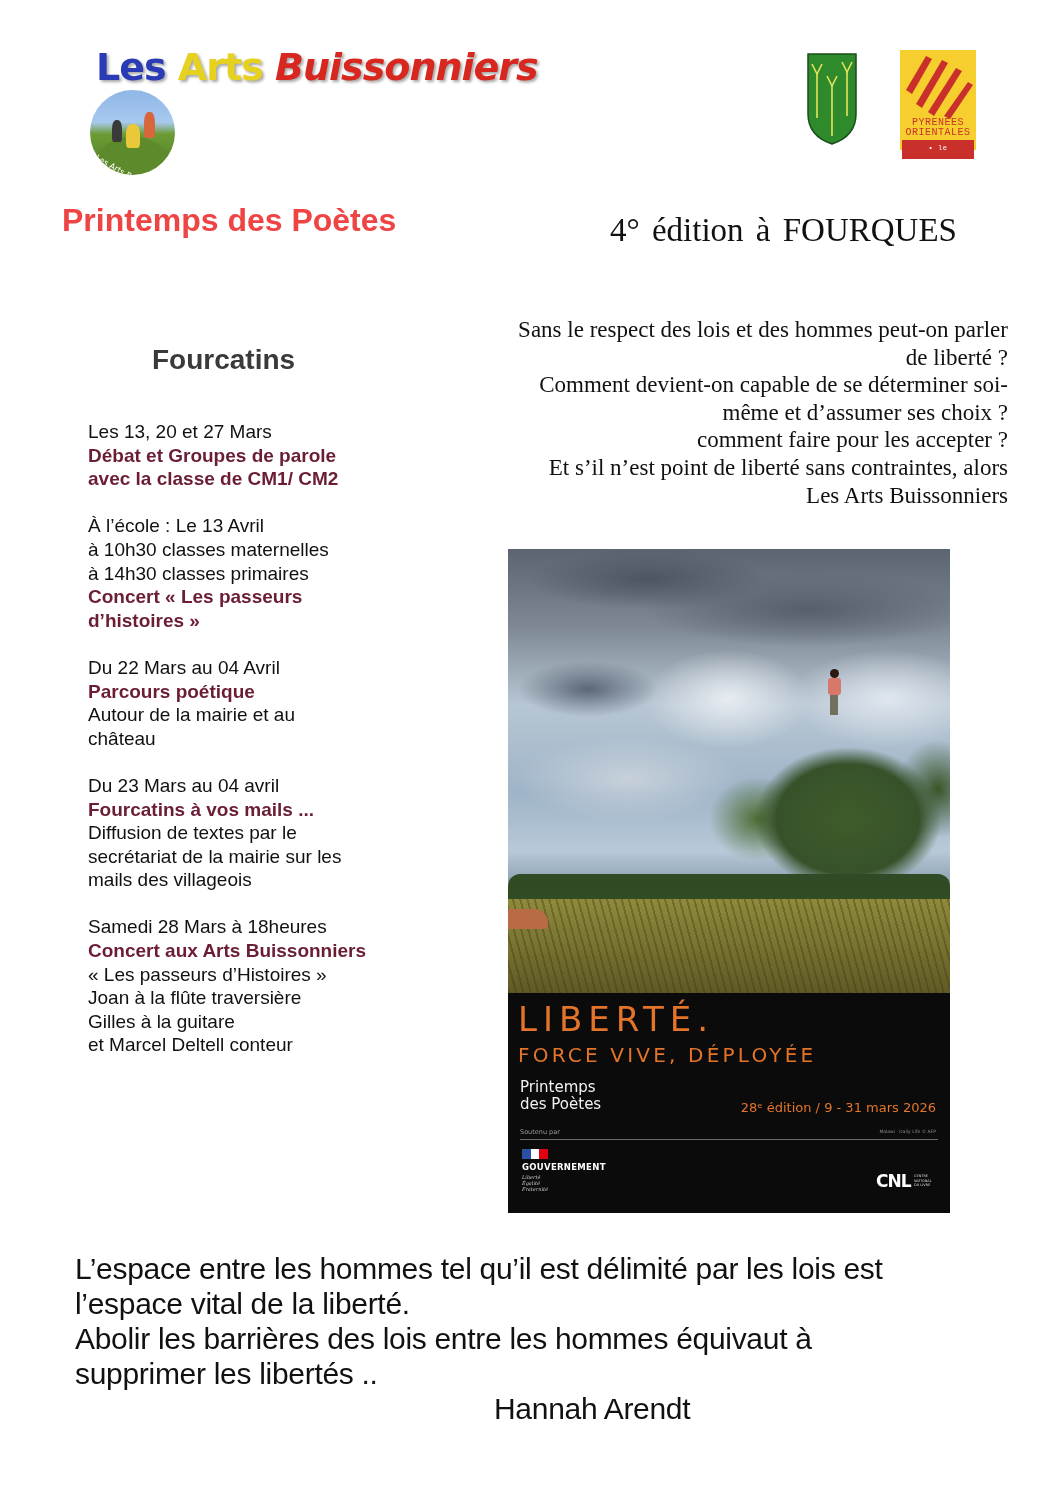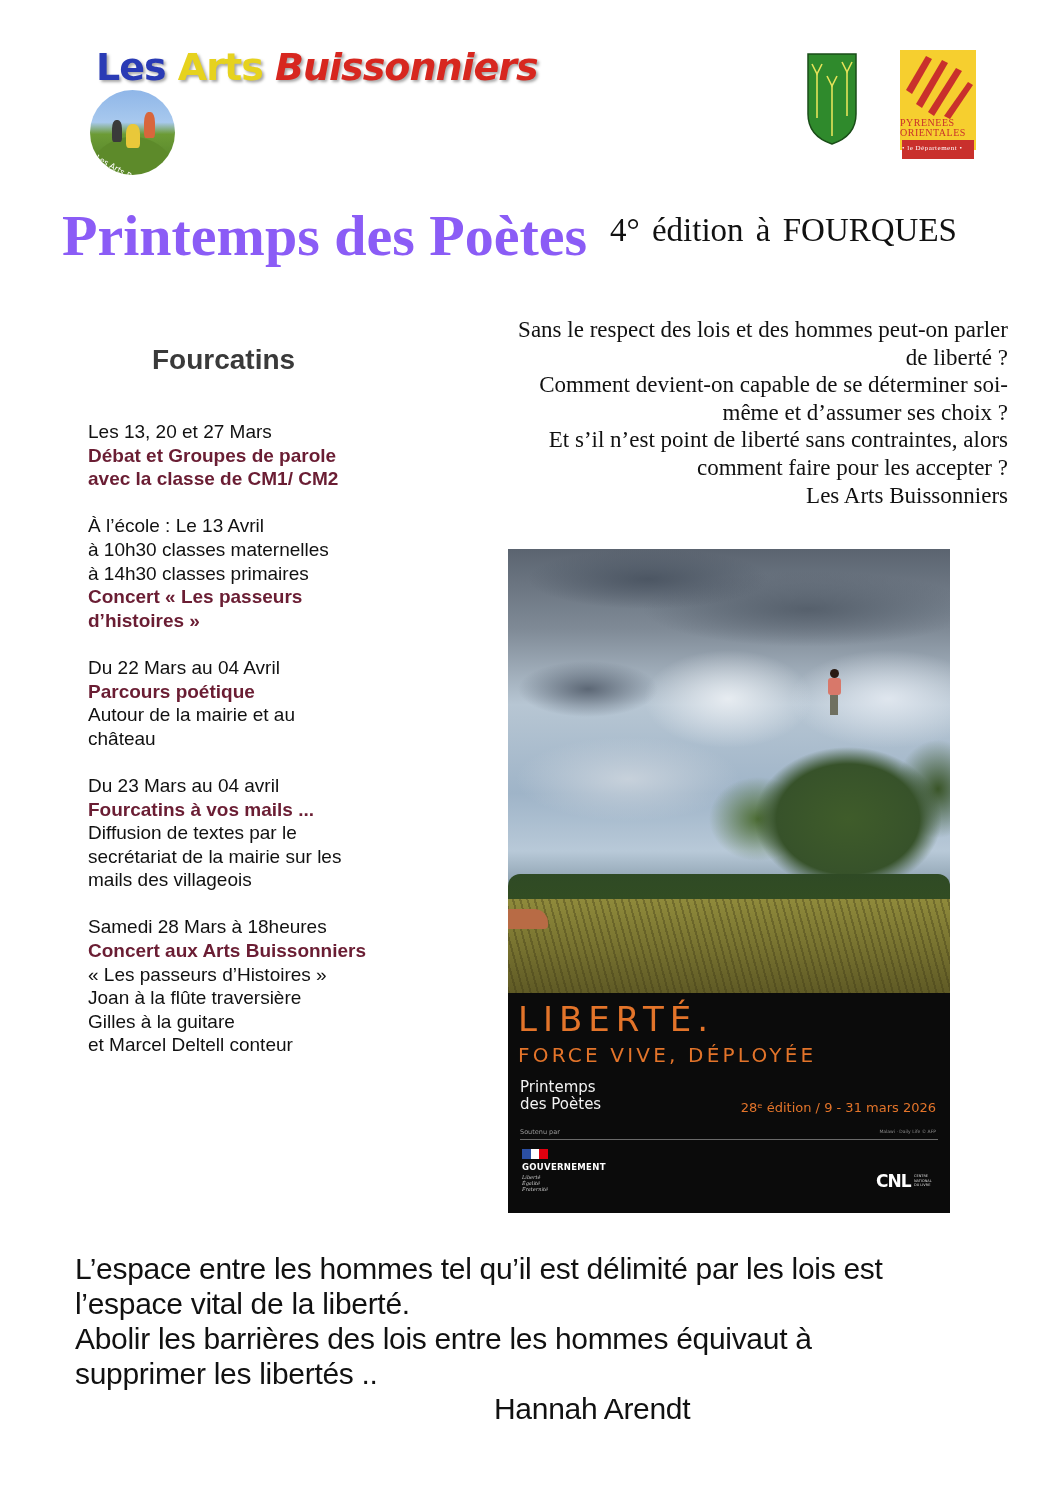--- a/index.html
+++ b/index.html
@@ -36,33 +36,33 @@
     
     .shield {
       position: absolute; left: 806px; top: 52px; width: 52px; height: 94px;
     }
     .dept {
       position: absolute; left: 900px; top: 50px; width: 76px; height: 100px;
       background: #f6cf2f;
     }
     .dept .stripes { position: absolute; left: 0; top: 0; width: 76px; height: 70px; }
     .dept .name {
-      position: absolute; left: 0; width: 76px; 
-      font-family: Liberation Serif, serif; color: #c9302c; font-size: 10px; line-height: 10px; letter-spacing: 0.5px;
+      position: absolute; left: 0; width: 76px; text-align: center;
+      font-family: Liberation Mono, monospace; color: #c9302c; font-size: 10px; line-height: 10px; letter-spacing: 0.5px;
     }
     .dept .n1 { top: 68px; }
     .dept .n2 { top: 78px; }
     .dept .n3 {
       top: 90px; background: #c9302c; color: #fff; font-size: 7px; line-height: 16px; height: 19px; width: 72px; left: 2px;
     }
 
     
     .title {
       position: absolute; left: 62px; top: 202px;
-      font-family: Liberation Serif, serif; font-size: 58px; color: #8b5cf6; white-space: nowrap;
+      font-family: Liberation Sans, sans-serif; font-size: 32px; color: #ef4444; white-space: nowrap;
     }
     .edition {
       position: absolute; left: 610px; top: 212px;
       font-family: "Liberation Serif", serif; font-size: 33px; color: #111; white-space: nowrap;
       word-spacing: 4px;
     }
 
     
     .prog-heading {
       position: absolute; left: 152px; top: 344px;
@@ -254,22 +254,22 @@
     <span class="line">Gilles à la guitare</span>
     <span class="line">et Marcel Deltell conteur</span>
   </div>
 </div>
 
 <div class="intro">
   <span class="line">Sans le respect des lois et des hommes peut-on parler</span>
   <span class="line">de liberté ?</span>
   <span class="line">Comment devient-on capable de se déterminer soi-</span>
   <span class="line">même et d’assumer ses choix ?</span>
+  <span class="line">comment faire pour les accepter ?</span>
   <span class="line">Et s’il n’est point de liberté sans contraintes, alors</span>
-  <span class="line">comment faire pour les accepter ?</span>
   <span class="line sig">Les Arts Buissonniers</span>
 </div>
 
 <div class="poster">
   <div class="photo">
     <div class="tree"></div>
     <div class="treeline"></div>
     <div class="grass"></div>
     <div class="dirt"></div>
     <div class="person">

